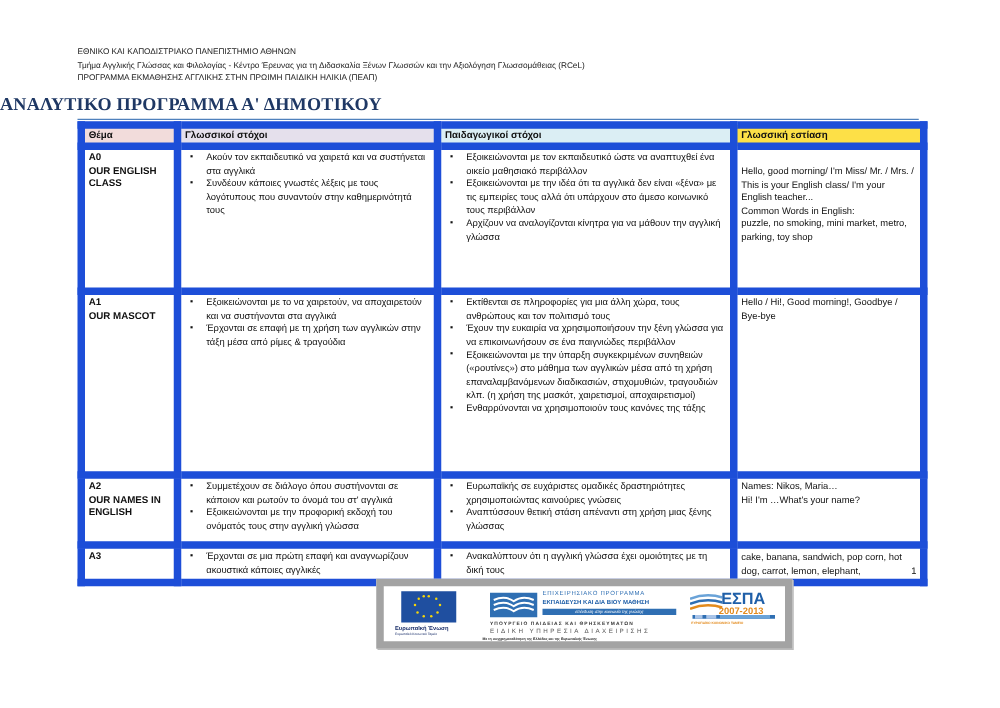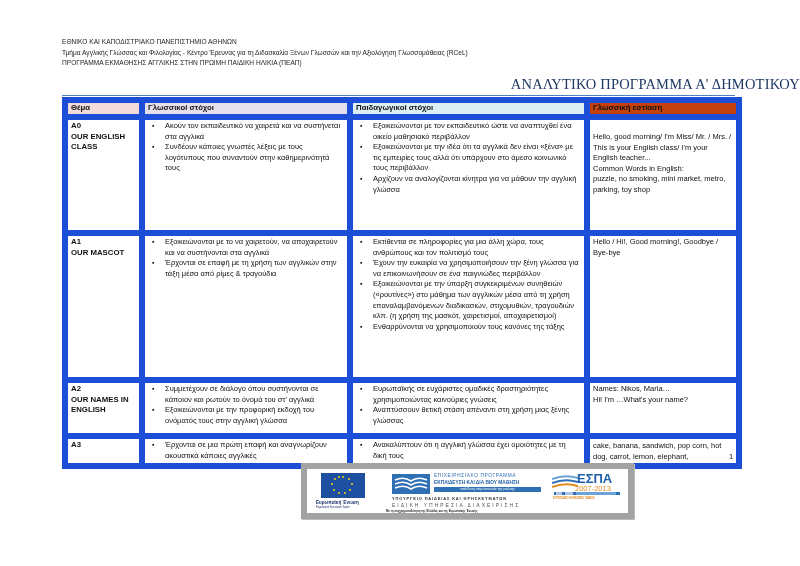--- a/index.html
+++ b/index.html
@@ -1,26 +1,26 @@
 <!DOCTYPE html>
 <html><head>
 <meta charset="utf-8">
 <style>
   html, body { margin:0; padding:0; background:#ffffff; }
   body { width:800px; height:566px; position:relative; overflow:hidden; font-family:"Liberation Sans", sans-serif; color:#111; }
   .hdr { position:absolute; left:62px; top:37px; font-size:6.6px; line-height:10.5px; color:#222; }
-  .title { position:absolute; left:0; width:800px; top:76px; text-align:right; font-family:"Liberation Serif", "DejaVu Serif", serif; font-weight:normal; font-size:14.5px; color:#1f3864; letter-spacing:0.2px; }
+  .title { position:absolute; left:0; width:800px; top:76px; text-align:left; font-family:"Liberation Serif", "DejaVu Serif", serif; font-weight:bold; font-size:14.5px; color:#1f3864; letter-spacing:0.2px; }
   .rule { position:absolute; left:62px; top:95px; width:673px; height:0; border-top:1px solid #4f81bd; }
   table.grid { position:absolute; left:62px; top:97px; width:674px; border-collapse:collapse; table-layout:fixed; font-size:7.5px; line-height:10.6px; }
   table.grid td, table.grid th { border:6px solid #1d4ed8; vertical-align:top; padding:1px 3px; text-align:left; }
   table.grid th { font-weight:bold; font-size:7.8px; height:11px; padding-top:0; padding-bottom:0; }
   th.c0 { background:#f2dcdb; }
   th.c1 { background:#e5e0ec; }
   th.c2 { background:#dbeef4;margin-top:38px; }
-  th.c3 { background:#c2410c; }
+  th.c3 { background:#fde047; }
   td.theme { font-weight:bold; font-size:7.8px; vertical-align:middle; }
   td.theme .code { display:block; }
   ul.b { margin:0; padding:0 0 0 17px; list-style:none; }
   ul.b li { position:relative; }
   ul.b li::before { content:"\25AA"; position:absolute; left:-13px; top:0; font-size:7px; }
   td.focus { padding-top:3px; }
   .pagenum { position:absolute; left:729px; top:452px; font-size:7.5px; }
   .logos { position:absolute; left:301px; top:463px; width:321px; height:44px; border:6px solid #a3a3a3; box-shadow:1px 1px 0 #bbb; background:#fff; }
   .eu-flag { position:absolute; left:14px; top:4px; width:44px; height:25px; background:#1f4fa0; }
   .eu-flag span { position:absolute; width:2px; height:2px; background:#f5d50a; border-radius:1px; }
@@ -28,21 +28,21 @@
   .eu-sub { position:absolute; left:9px; top:37px; font-size:2.6px; color:#1a2f6a; white-space:nowrap; }
   .book { position:absolute; left:85px; top:5px; width:38px; height:20px; }
   .op-title { position:absolute; left:127px; top:4px; font-size:4.8px; color:#2f6fb3; letter-spacing:0.6px; white-space:nowrap; }
   .op-line2 { position:absolute; left:127px; top:11px; font-size:4.8px; font-weight:bold; color:#1f5fa8; white-space:nowrap; }
   .op-band { position:absolute; left:127px; top:18px; width:107px; height:5px; background:#2f6fb3; color:#fff; font-size:3.4px; font-style:italic; line-height:5px; text-align:center; white-space:nowrap; overflow:hidden; }
   .min-1 { position:absolute; left:85px; top:27px; font-size:3.9px; color:#333; letter-spacing:0.9px; white-space:nowrap; font-weight:bold; }
   .min-2 { position:absolute; left:85px; top:33px; font-size:5px; color:#555; letter-spacing:2px; white-space:nowrap; }
   .cofund { position:absolute; left:79px; top:40px; font-size:2.8px; color:#222; white-space:nowrap; font-weight:bold; }
   .espa-wave { position:absolute; left:245px; top:6px; width:26px; height:14px; }
   .espa-name { position:absolute; left:270px; top:2px; font-size:13px; font-weight:bold; color:#1f5fa8; }
-  .espa-years { position:absolute; left:268px; top:15px; font-size:7.5px; font-weight:normal; color:#e38b1d; }
+  .espa-years { position:absolute; left:268px; top:15px; font-size:7.5px; font-weight:bold; color:#e38b1d; }
   .espa-flags { position:absolute; left:247px; top:23px; width:66px; height:3px; background:#2f6fb3; }
   .espa-flags i { position:absolute; top:0; height:3px; background:#a9c4e8; }
   .espa-fund { position:absolute; left:246px; top:28px; font-size:2.6px; color:#e38b1d; font-weight:bold; white-space:nowrap; }
 </style>
 </head>
 <body>
 
 <div class="hdr">
   <div>ΕΘΝΙΚΟ ΚΑΙ ΚΑΠΟΔΙΣΤΡΙΑΚΟ ΠΑΝΕΠΙΣΤΗΜΙΟ ΑΘΗΝΩΝ</div>
   <div>Τμήμα Αγγλικής Γλώσσας και Φιλολογίας - Κέντρο Έρευνας για τη Διδασκαλία Ξένων Γλωσσών και την Αξιολόγηση Γλωσσομάθειας (RCeL)</div>

